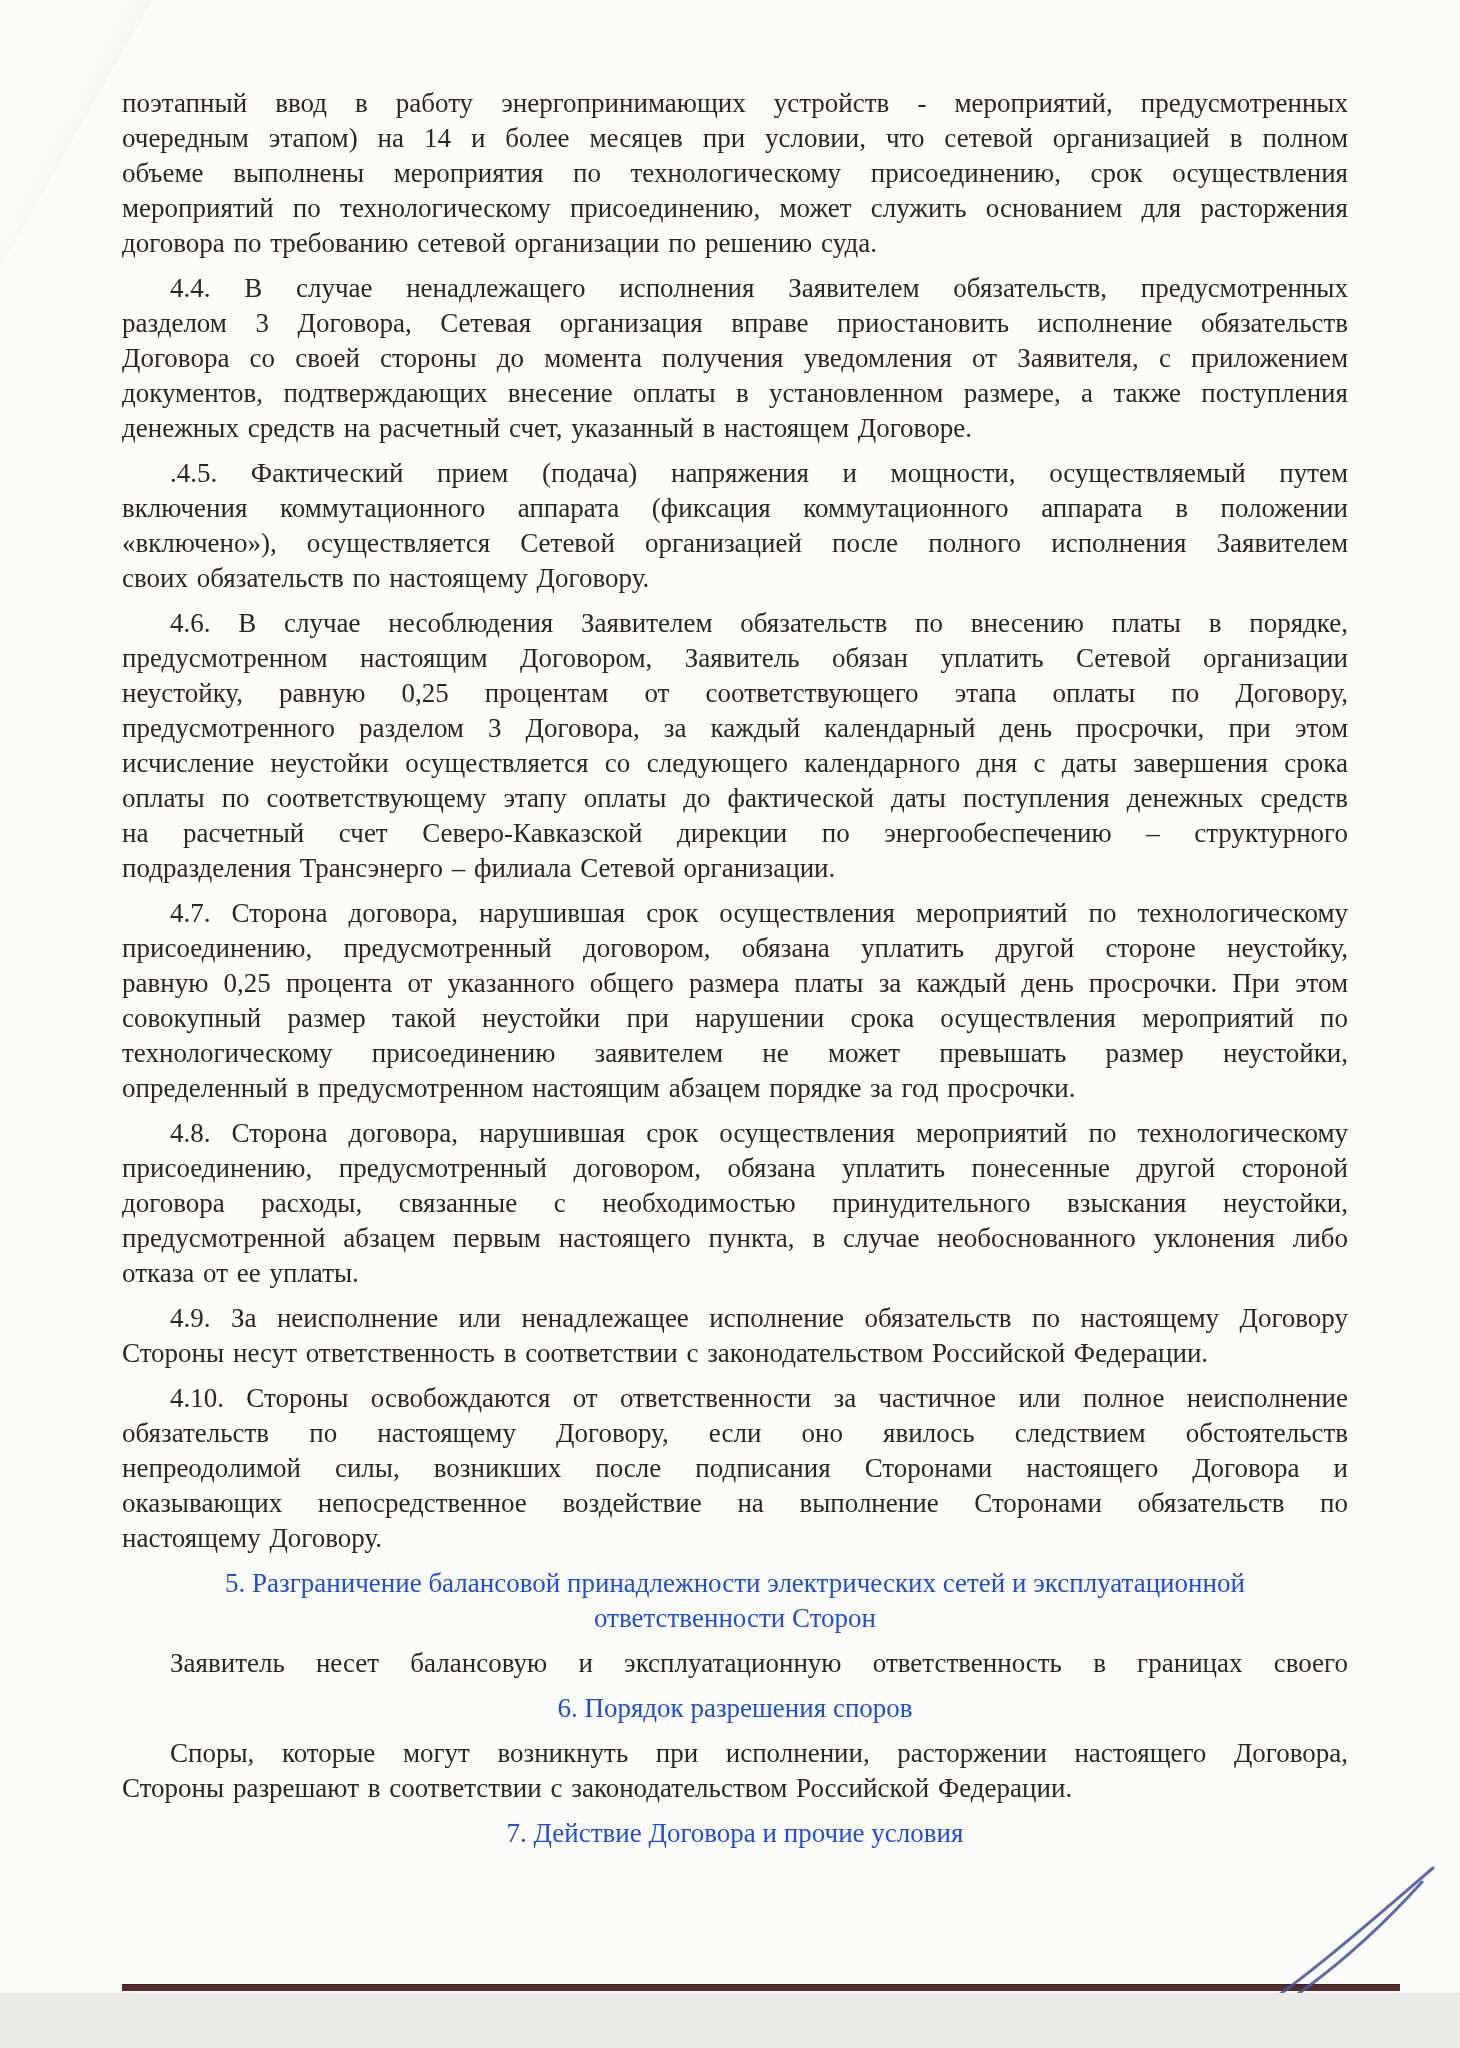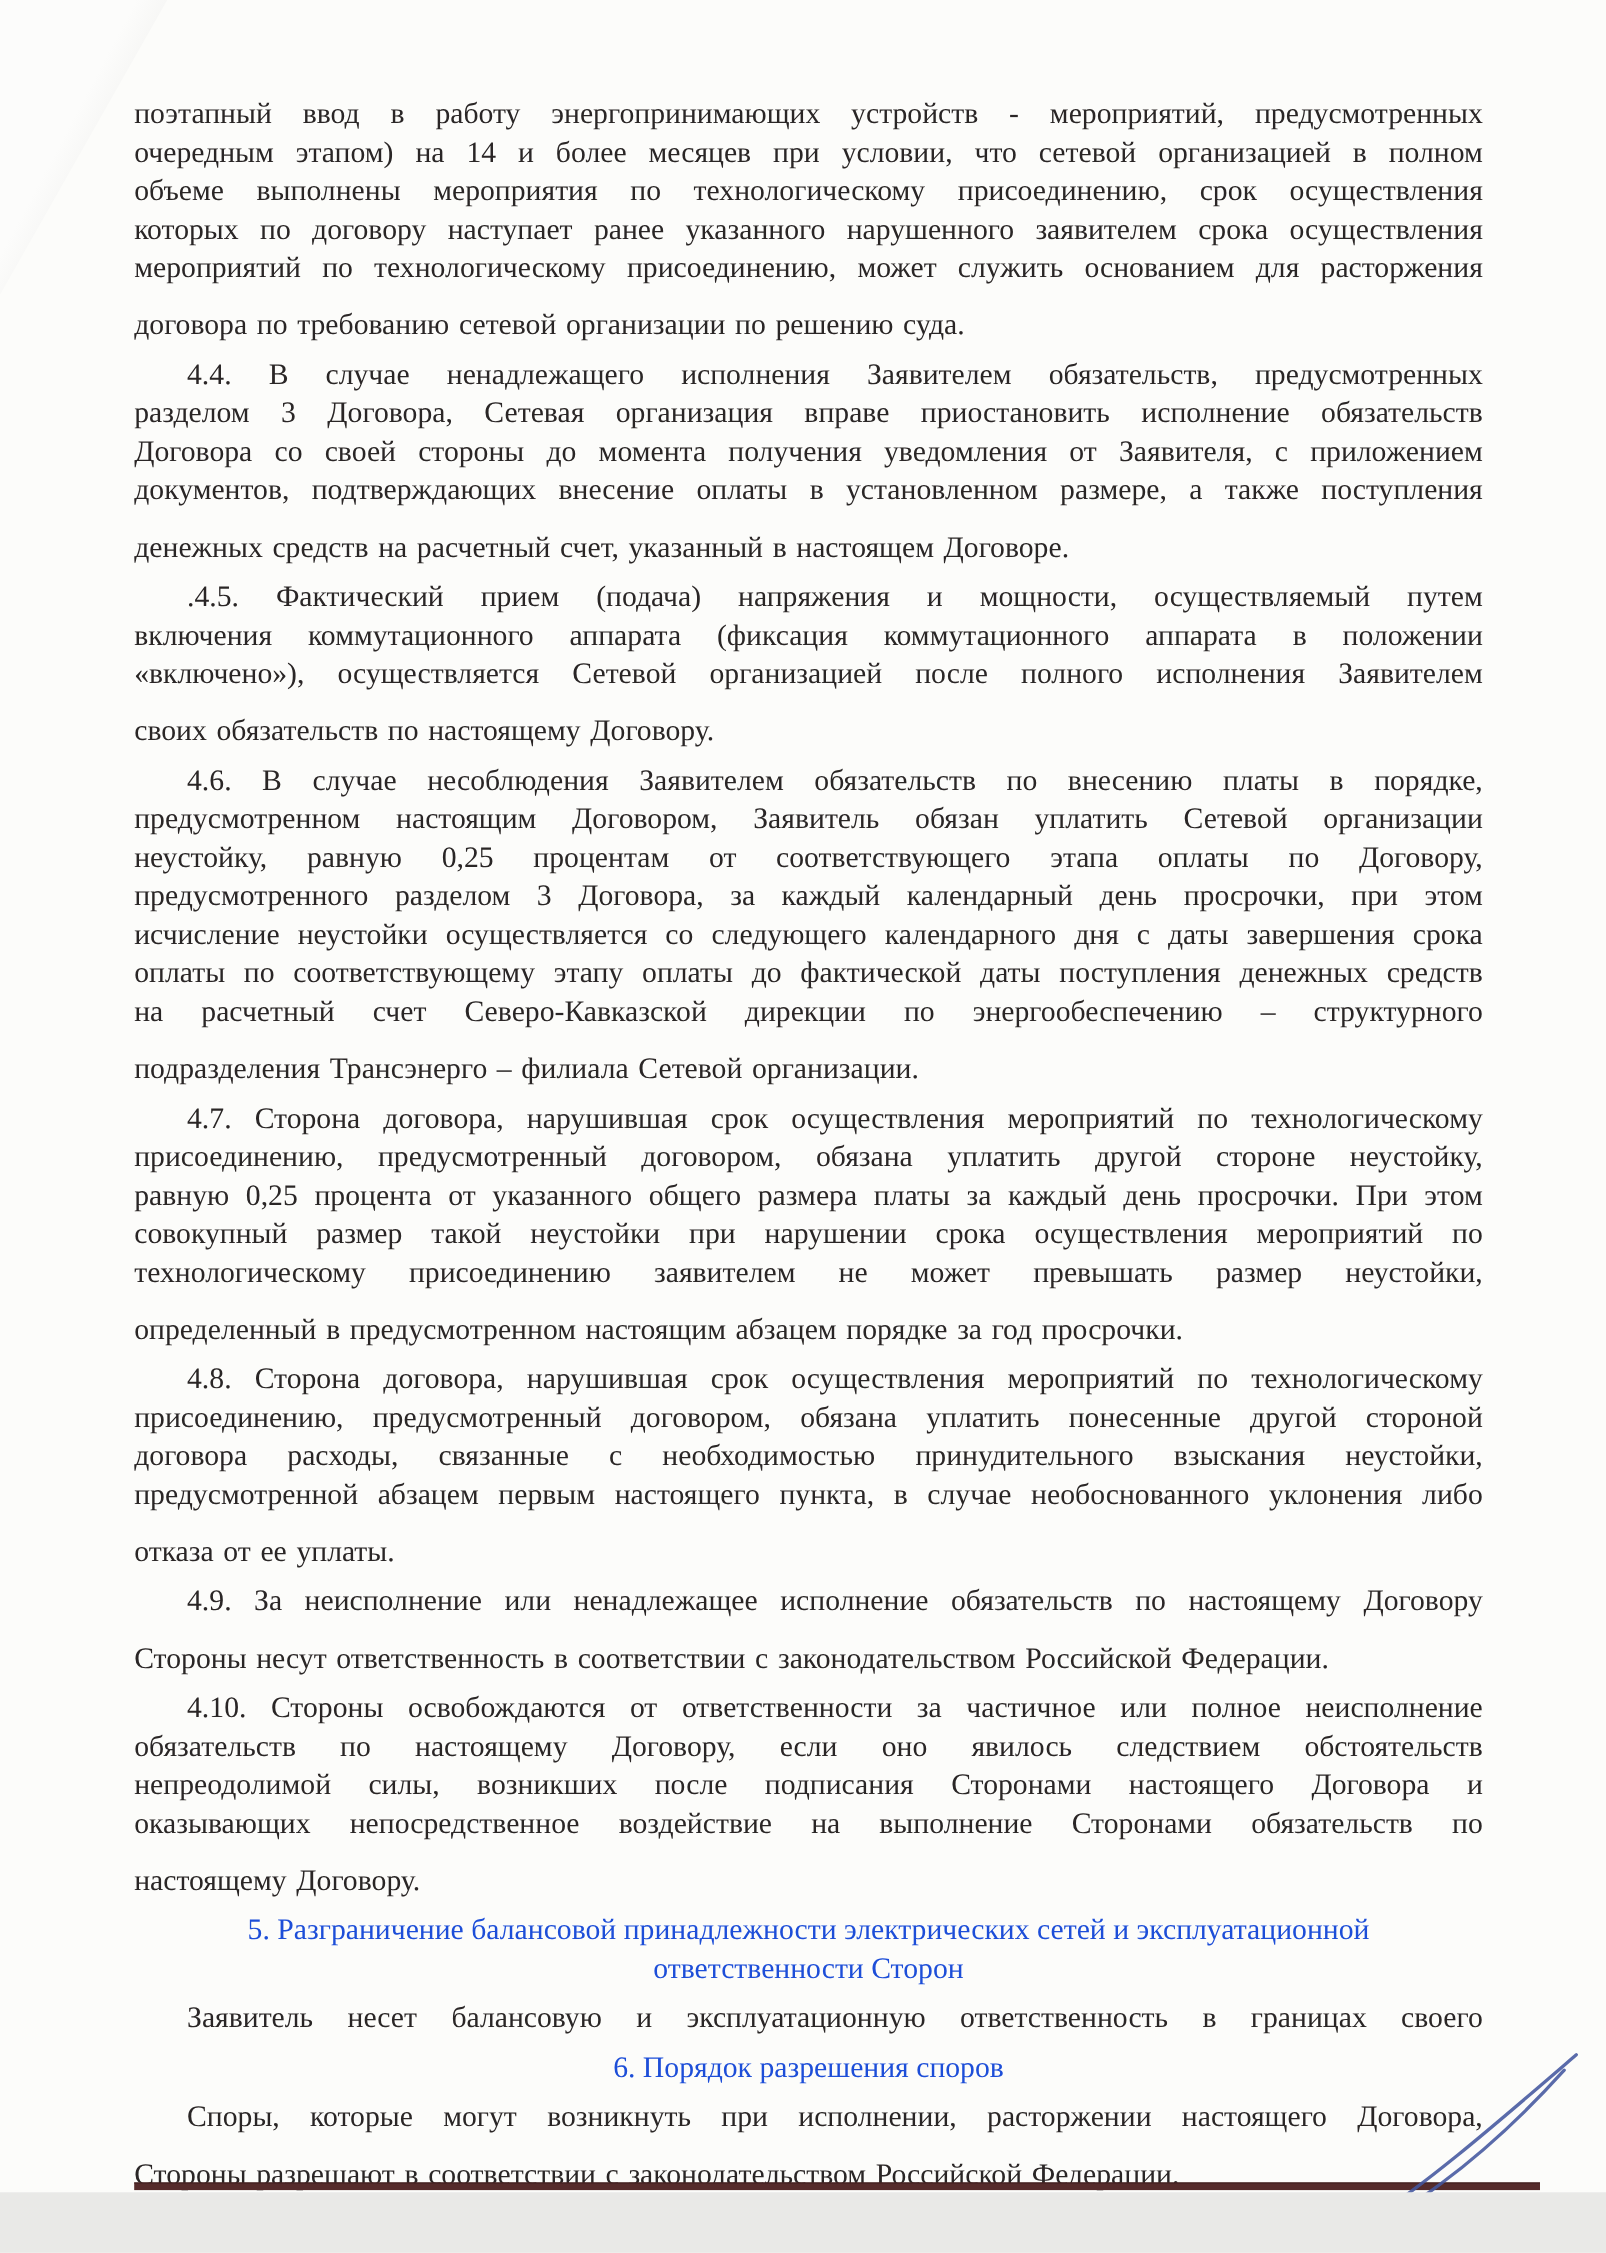--- a/index.html
+++ b/index.html
@@ -31,21 +31,21 @@
     line-height:35px;
   }
   .para{margin:0 0 10px 0;}
   .ln{
     display:block;
     text-align:justify;
     text-align-last:justify;
     white-space:nowrap;
   }
   .ln.first{padding-left:48px;}
-  .ln.last{text-align-last:left;white-space:normal;word-spacing:2px;margin-top:17px;}
+  .ln.last{text-align-last:left;white-space:normal;word-spacing:2px;}
   .heading{margin:8px 0 10px 0;font-weight:normal;color:#1d4ed8;}
   .hl{display:block;text-align:center;white-space:nowrap;}
   
   .rule-thick{
     position:absolute;left:122px;top:1984px;
     width:1278px;height:7px;
     background:#552b2b;
     box-shadow:0 1px 0 #3f1f1f inset;
   }
   .rule-thin{
@@ -73,21 +73,20 @@
 <div class="page">
 
   <div class="corner-fold"></div>
 
   <main class="body">
 
     <p class="para">
       <span class="ln">поэтапный ввод в работу энергопринимающих устройств - мероприятий, предусмотренных</span>
       <span class="ln">очередным этапом) на 14 и более месяцев при условии, что сетевой организацией в полном</span>
       <span class="ln">объеме выполнены мероприятия по технологическому присоединению, срок осуществления</span>
-      <span class="ln">которых по договору наступает ранее указанного нарушенного заявителем срока осуществления</span>
       <span class="ln">мероприятий по технологическому присоединению, может служить основанием для расторжения</span>
       <span class="ln last">договора по требованию сетевой организации по решению суда.</span>
     </p>
 
     <p class="para">
       <span class="ln first">4.4. В случае ненадлежащего исполнения Заявителем обязательств, предусмотренных</span>
       <span class="ln">разделом 3 Договора, Сетевая организация вправе приостановить исполнение обязательств</span>
       <span class="ln">Договора со своей стороны до момента получения уведомления от Заявителя, с приложением</span>
       <span class="ln">документов, подтверждающих внесение оплаты в установленном размере, а также поступления</span>
       <span class="ln last">денежных средств на расчетный счет, указанный в настоящем Договоре.</span>

